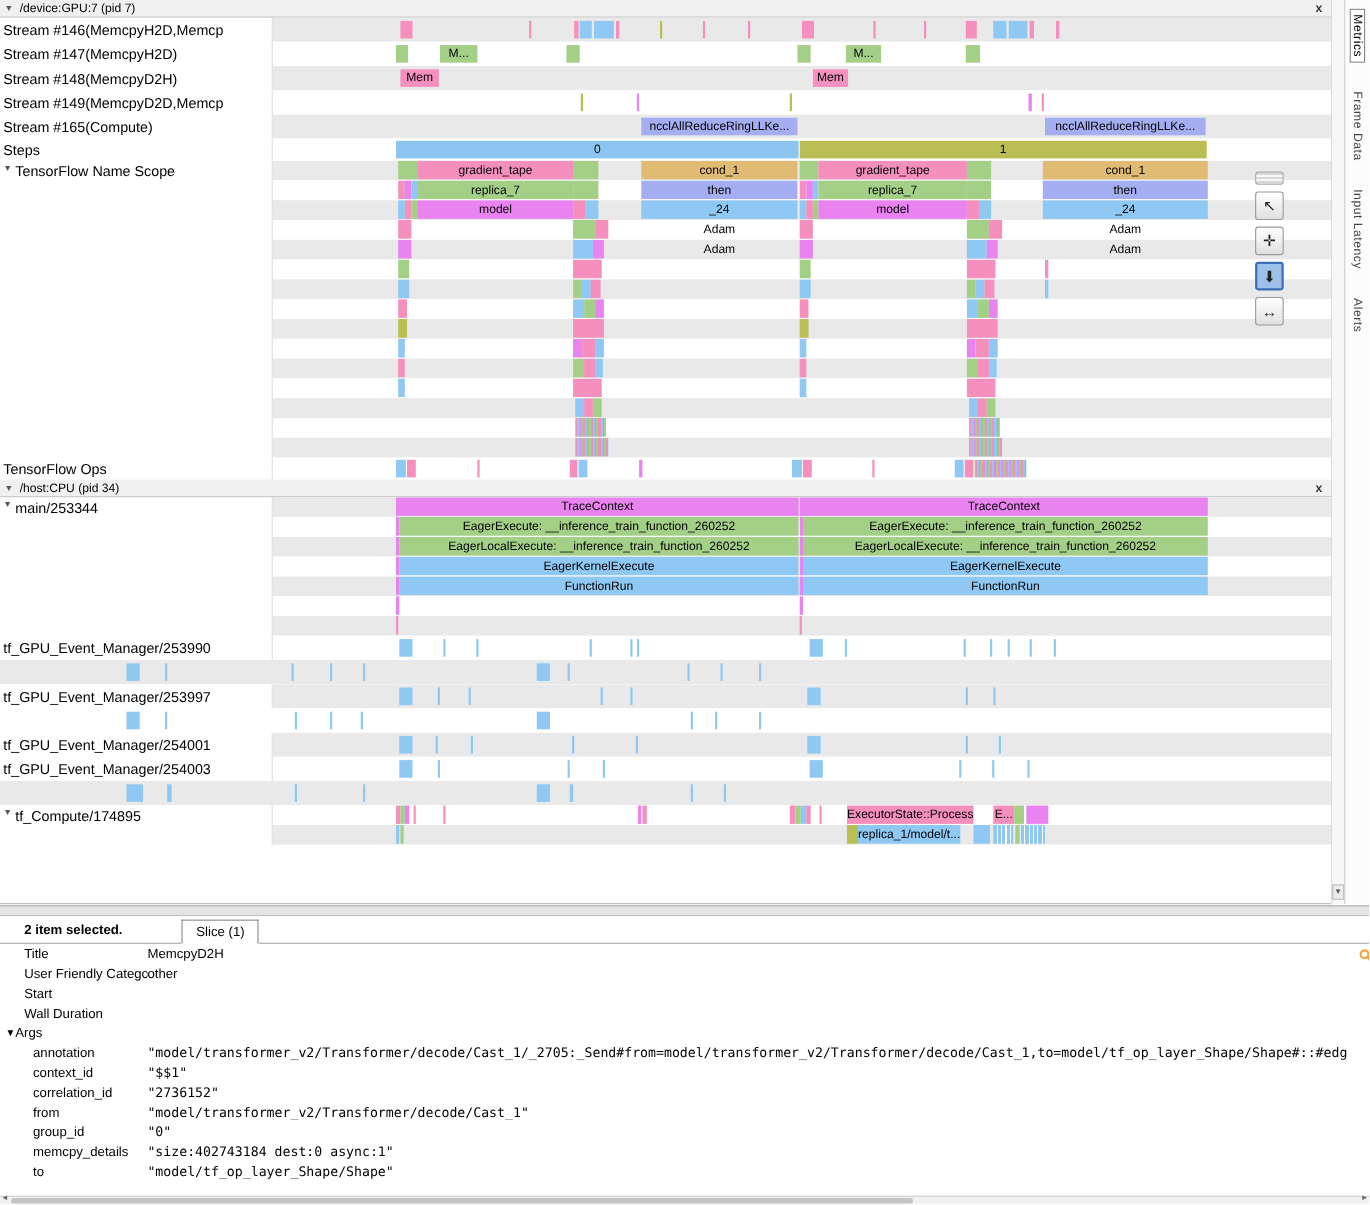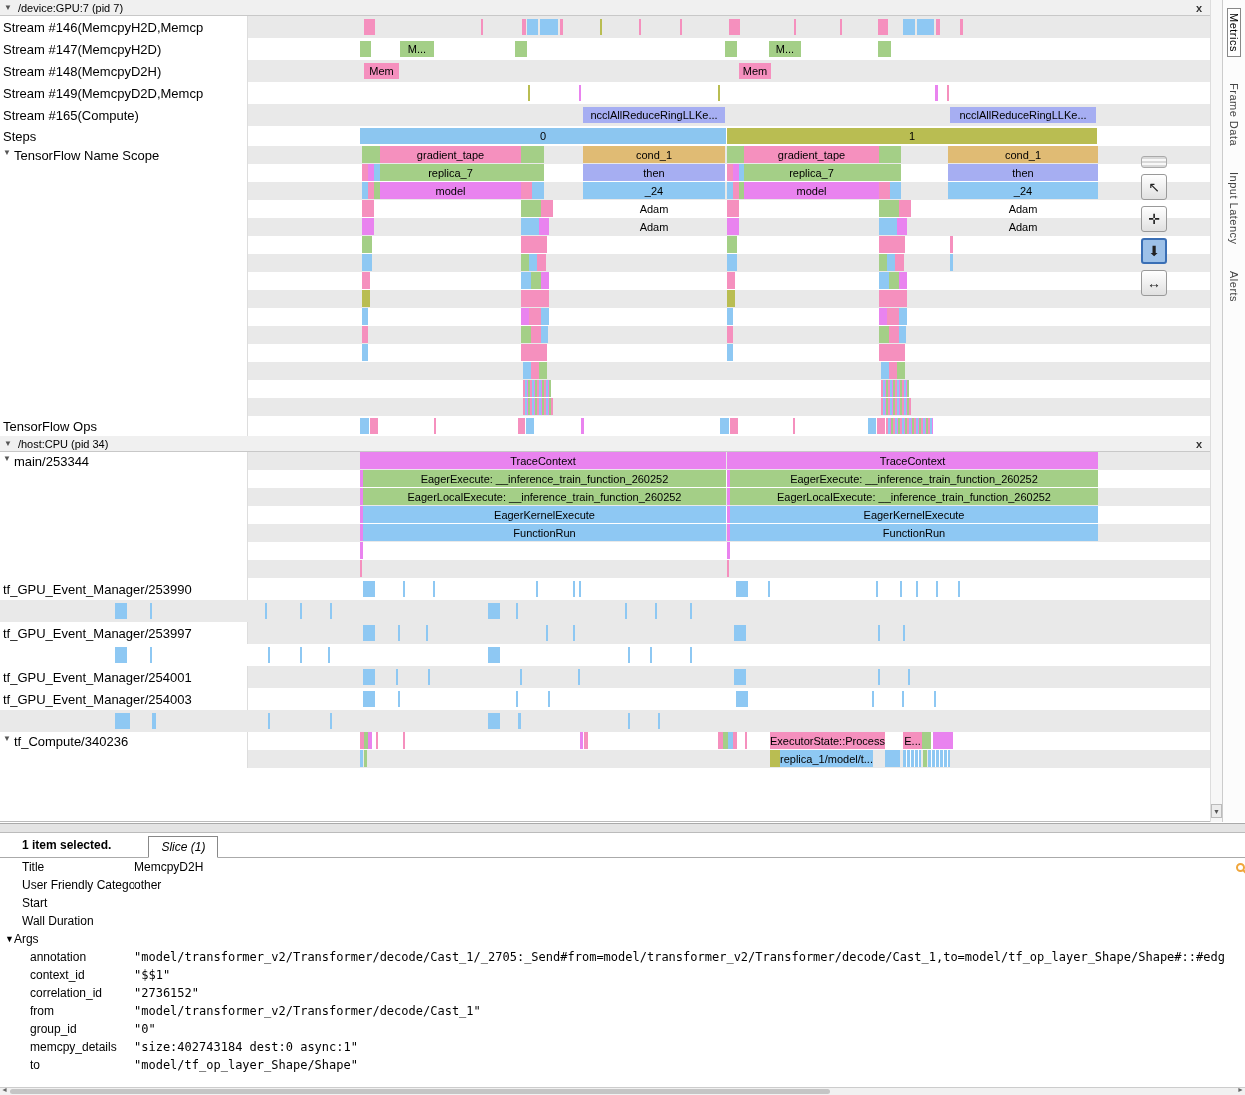--- a/index.html
+++ b/index.html
@@ -58,21 +58,21 @@
 
   
   #splitter { position:absolute; top:823px; left:0; width:1245px; height:10px;
     background:#e4e4e4; border-top:1px solid #aaa; border-bottom:1px solid #bbb; cursor:row-resize; }
   #details { position:absolute; top:833px; left:0; width:1245px; height:254px;
     background:#fff; overflow:hidden; font-size:12px; }
   .dtabs { height:25px; display:flex; align-items:flex-end; border-bottom:1px solid #aaa;
     padding-left:14px; }
   .dsel { font-weight:bold; padding:4px 8px 5px 8px; }
   .dtab { border:1px solid #888; border-bottom:1px solid #fff; background:#fff;
-    padding:3px 12px; margin-left:29px; margin-bottom:-1px; cursor:pointer;font-style:italic; }
+    padding:3px 12px; margin-left:46px; margin-bottom:-1px; cursor:pointer; }
   .drow { display:flex; height:18px; align-items:center; }
   .dlabel { width:134px; flex:none; padding-left:22px; overflow:hidden; white-space:nowrap; }
   .dlabel-arg { padding-left:30px; }
   .dvalue { white-space:nowrap; overflow:hidden; flex:1 1 auto; min-width:0; }
   .mono { font-family:"DejaVu Sans Mono", monospace; font-size:12px; }
   .args-head { padding-left:5px; display:flex; align-items:center; height:18px; cursor:pointer; }
   .tri-args { margin-right:0; font-size:9px; color:#000; }
   .mag { display:inline-block; flex:none; width:9px; height:9px; border:2px solid #f0a63c;
     border-radius:50%; position:relative; margin-left:24px; cursor:pointer; }
   .mag::after { content:""; position:absolute; width:6px; height:2px; background:#f0a63c;
@@ -510,21 +510,21 @@
             <div class="bar" style="left: 488px; width: 12px; background: rgb(142, 200, 243);"></div>
             <div class="bar" style="left: 518px; width: 3px; background: rgb(142, 200, 243);"></div>
             <div class="bar" style="left: 628px; width: 2px; background: rgb(142, 200, 243);"></div>
             <div class="bar" style="left: 658px; width: 2px; background: rgb(142, 200, 243);"></div>
           </div>
         </div>
       </div>
       <div class="tl-row tl-row-flame">
         <div class="tl-label">
           <span class="tri">▼</span>
-          <span class="lab-text">tf_Compute/340236</span>
+          <span class="lab-text">tf_Compute/174895</span>
         </div>
         <div class="tl-lanes">
           <div class="lane lane-flame" style="height: 18px;">
             <div class="bar" style="left: 112px; width: 4px; background: rgb(245, 144, 190);"></div>
             <div class="bar" style="left: 116px; width: 4px; background: rgb(164, 207, 135);"></div>
             <div class="bar" style="left: 120px; width: 4px; background: rgb(233, 131, 239);"></div>
             <div class="bar" style="left: 128px; width: 2px; background: rgb(245, 144, 190);"></div>
             <div class="bar" style="left: 155px; width: 2px; background: rgb(245, 144, 190);"></div>
             <div class="bar" style="left: 332px; width: 3px; background: rgb(233, 131, 239);"></div>
             <div class="bar" style="left: 336px; width: 4px; background: rgb(245, 144, 190);"></div>
@@ -578,21 +578,21 @@
       <div class="rtab selected">Metrics</div>
       <div class="rtab">Frame Data</div>
       <div class="rtab">Input Latency</div>
       <div class="rtab">Alerts</div>
     </div>
 
   <div id="splitter"></div>
 
   <div id="details">
     <div class="dtabs">
-      <span class="dsel">1 item selected.</span>
+      <span class="dsel">2 item selected.</span>
       <span class="dtab">Slice (1)</span>
     </div>
     <div id="details-fields">
         <div class="drow">
           <div class="dlabel">Title</div>
           <div class="dvalue">MemcpyD2H</div>
           <span class="mag"></span>
         </div>
         <div class="drow">
           <div class="dlabel">User Friendly Category</div>

